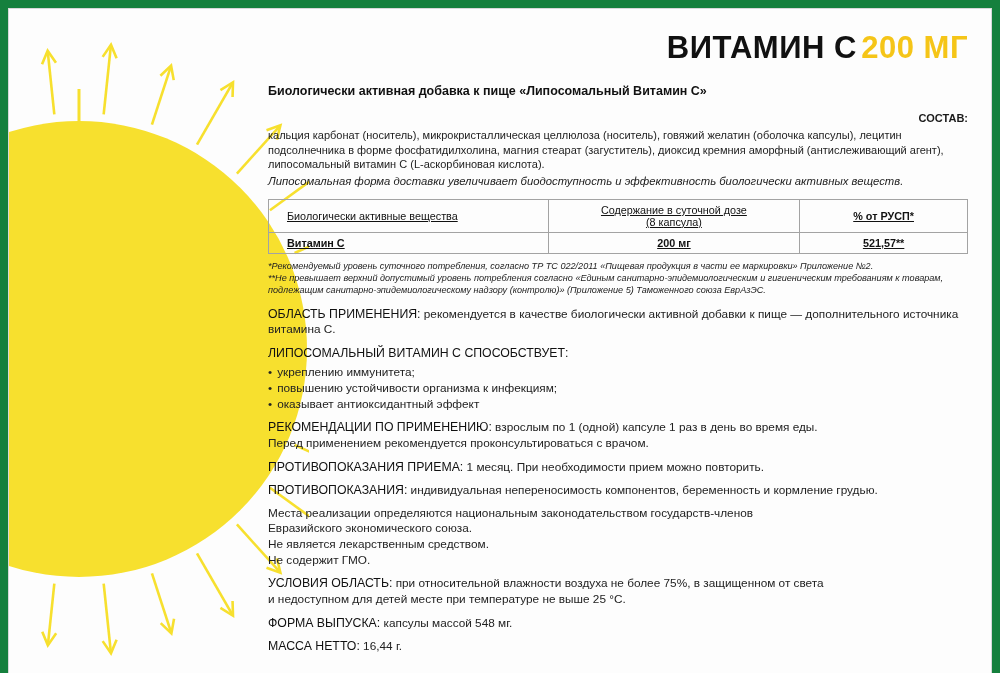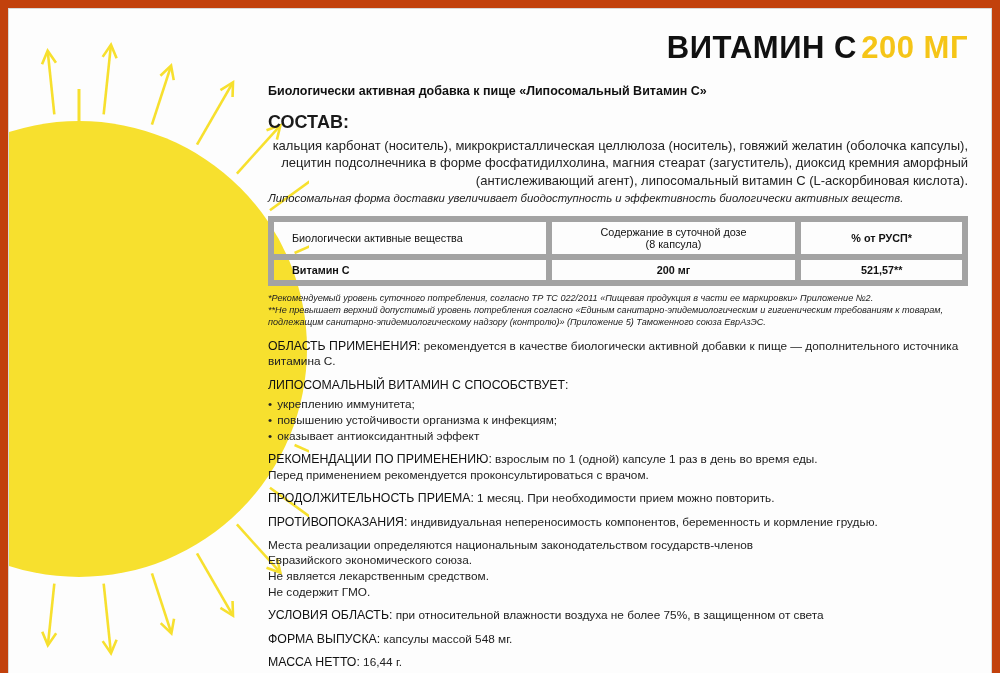--- a/index.html
+++ b/index.html
@@ -4,21 +4,21 @@
 <style>
   html, body {
     margin: 0;
     padding: 0;
     background: #ffffff;
   }
   #page {
     position: relative;
     width: 1000px;
     height: 673px;
-    background: #c2410c;
+    background: #15803d;
     overflow: hidden;
     font-family: "Liberation Sans", sans-serif;
     color: #1a1a1a;
   }
   
   #label-border {
     position: absolute;
     left: 8px;
     top: 8px;
     width: 984px;
@@ -71,49 +71,50 @@
     font-weight: bold;
     color: #111;
     margin-bottom: 14px;
   }
   .h-label {
     font-size: 14px;
     font-weight: normal;
     color: #111;
   }
   .sostav-head {
-    font-size: 18px;
+    font-size: 11px;
     font-weight: bold;
     margin-bottom: 4px;
+    text-align: right;
   }
   .body-text {
-    font-size: 13px;
+    font-size: 11px;
     line-height: 1.33;
     color: #222;
-    text-align: right;
   }
   .italic-note {
     font-style: italic;
     font-size: 11.3px;
     line-height: 1.33;
     color: #222;
     margin-top: 2px;
   }
   
   table.nutri {
     width: 100%;
     border-collapse: collapse;
     margin-top: 10px;
     margin-bottom: 6px;
   }
   table.nutri th, table.nutri td {
-    border: 6px solid #a3a3a3;
+    border: 1px solid #a3a3a3;
     font-size: 10.8px;
     padding: 4px 18px;
     color: #111;
+    text-decoration: underline;
   }
   table.nutri th {
     font-weight: normal;
     text-align: left;
     vertical-align: middle;
   }
   table.nutri th.c, table.nutri td.c {
     text-align: center;
   }
   table.nutri td.b {
@@ -348,36 +349,37 @@
         <li>оказывает антиоксидантный эффект</li>
       </ul>
     </div>
 
     <div class="section">
       <span class="h-label">РЕКОМЕНДАЦИИ ПО ПРИМЕНЕНИЮ:</span><span> взрослым по 1 (одной) капсуле 1 раз в день во время еды.</span>
       <div>Перед применением рекомендуется проконсультироваться с врачом.</div>
     </div>
 
     <div class="section">
-      <span class="h-label">ПРОДОЛЖИТЕЛЬНОСТЬ ПРИЕМА:</span><span> 1 месяц. При необходимости прием можно повторить.</span>
+      <span class="h-label">ПРОТИВОПОКАЗАНИЯ ПРИЕМА:</span><span> 1 месяц. При необходимости прием можно повторить.</span>
     </div>
 
     <div class="section">
       <span class="h-label">ПРОТИВОПОКАЗАНИЯ:</span><span> индивидуальная непереносимость компонентов, беременность и кормление грудью.</span>
     </div>
 
     <div class="plain-block">
       <div>Места реализации определяются национальным законодательством государств-членов</div>
       <div>Евразийского экономического союза.</div>
       <div>Не является лекарственным средством.</div>
       <div>Не содержит ГМО.</div>
     </div>
 
     <div class="section">
       <span class="h-label">УСЛОВИЯ ОБЛАСТЬ:</span><span> при относительной влажности воздуха не более 75%, в защищенном от света</span>
+      <div>и недоступном для детей месте при температуре не выше 25 °C.</div>
     </div>
 
     <div class="section">
       <span class="h-label">ФОРМА ВЫПУСКА:</span><span> капсулы массой 548 мг.</span>
     </div>
 
     <div class="section">
       <span class="h-label">МАССА НЕТТО:</span><span> 16,44 г.</span>
     </div>
 

